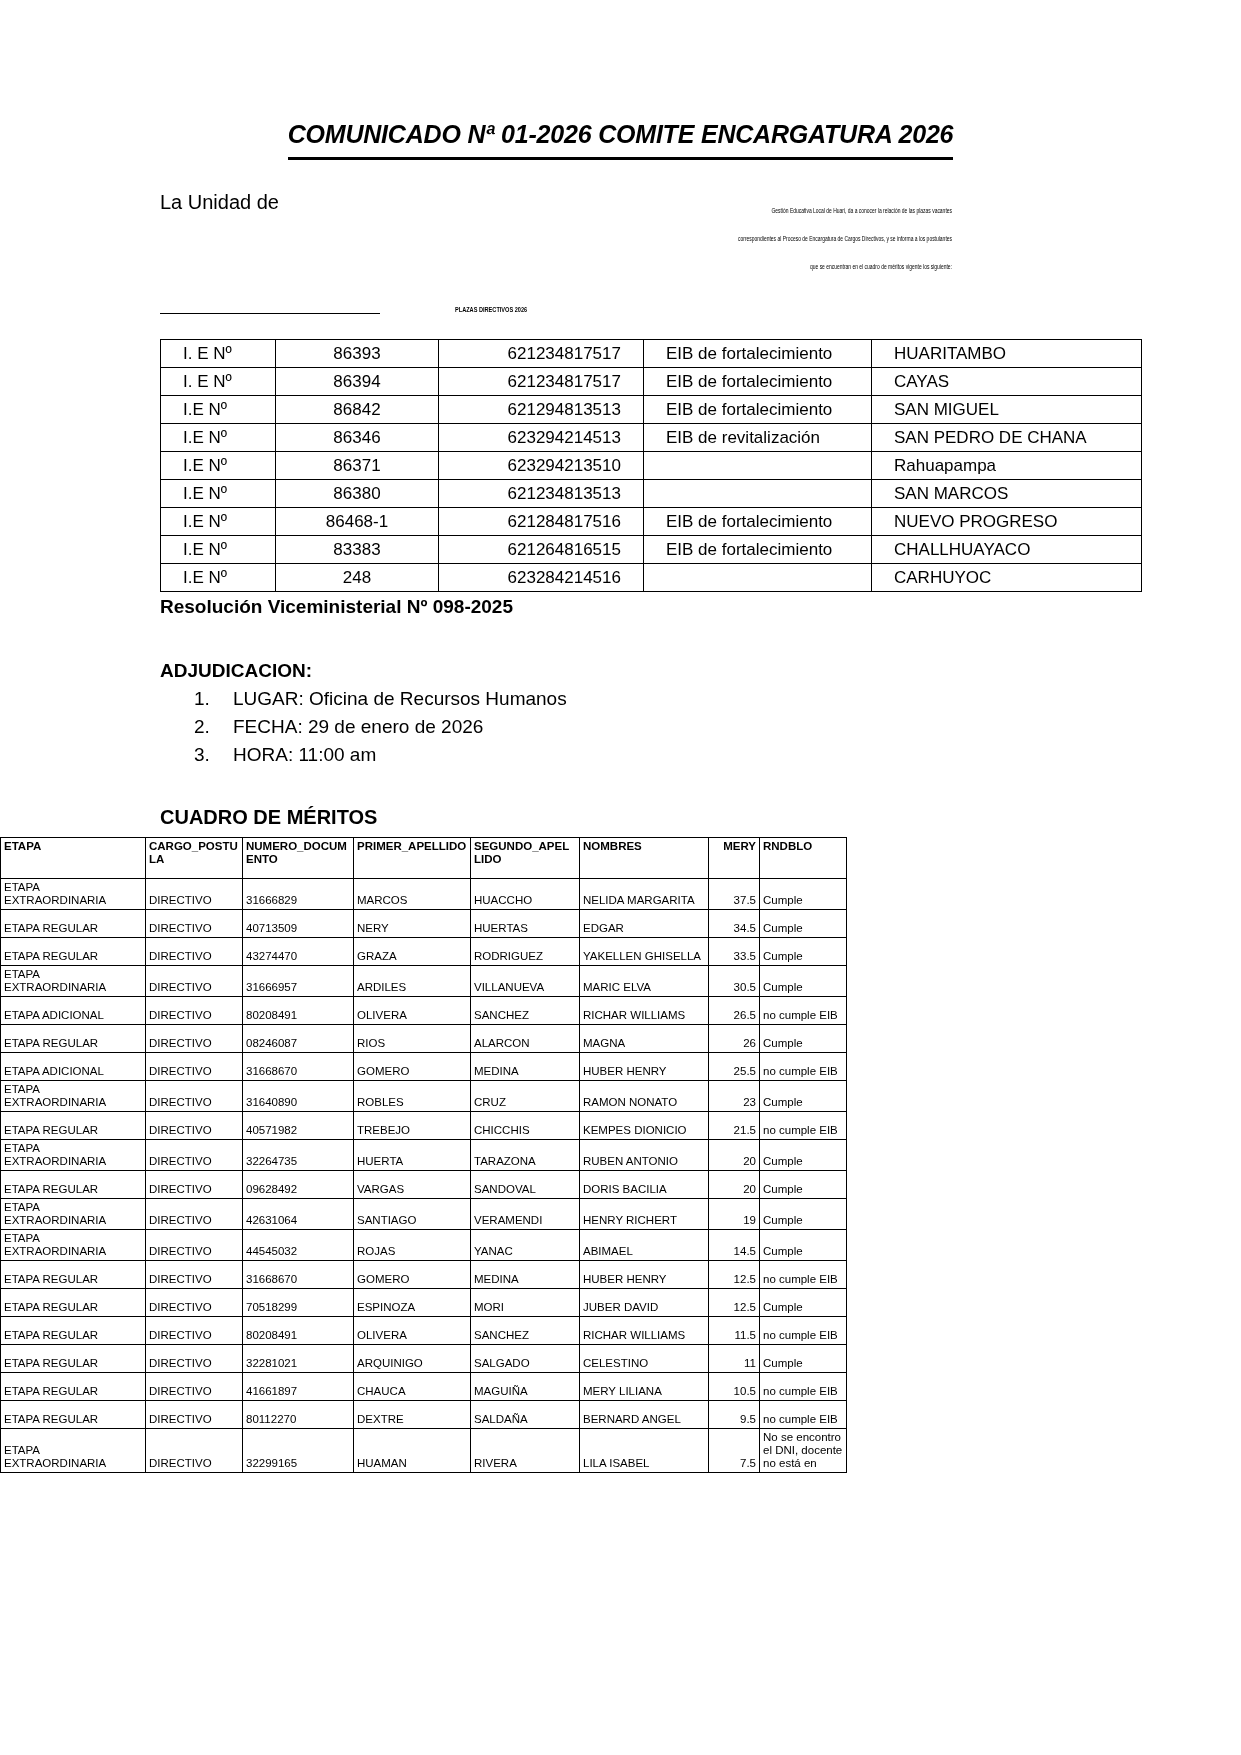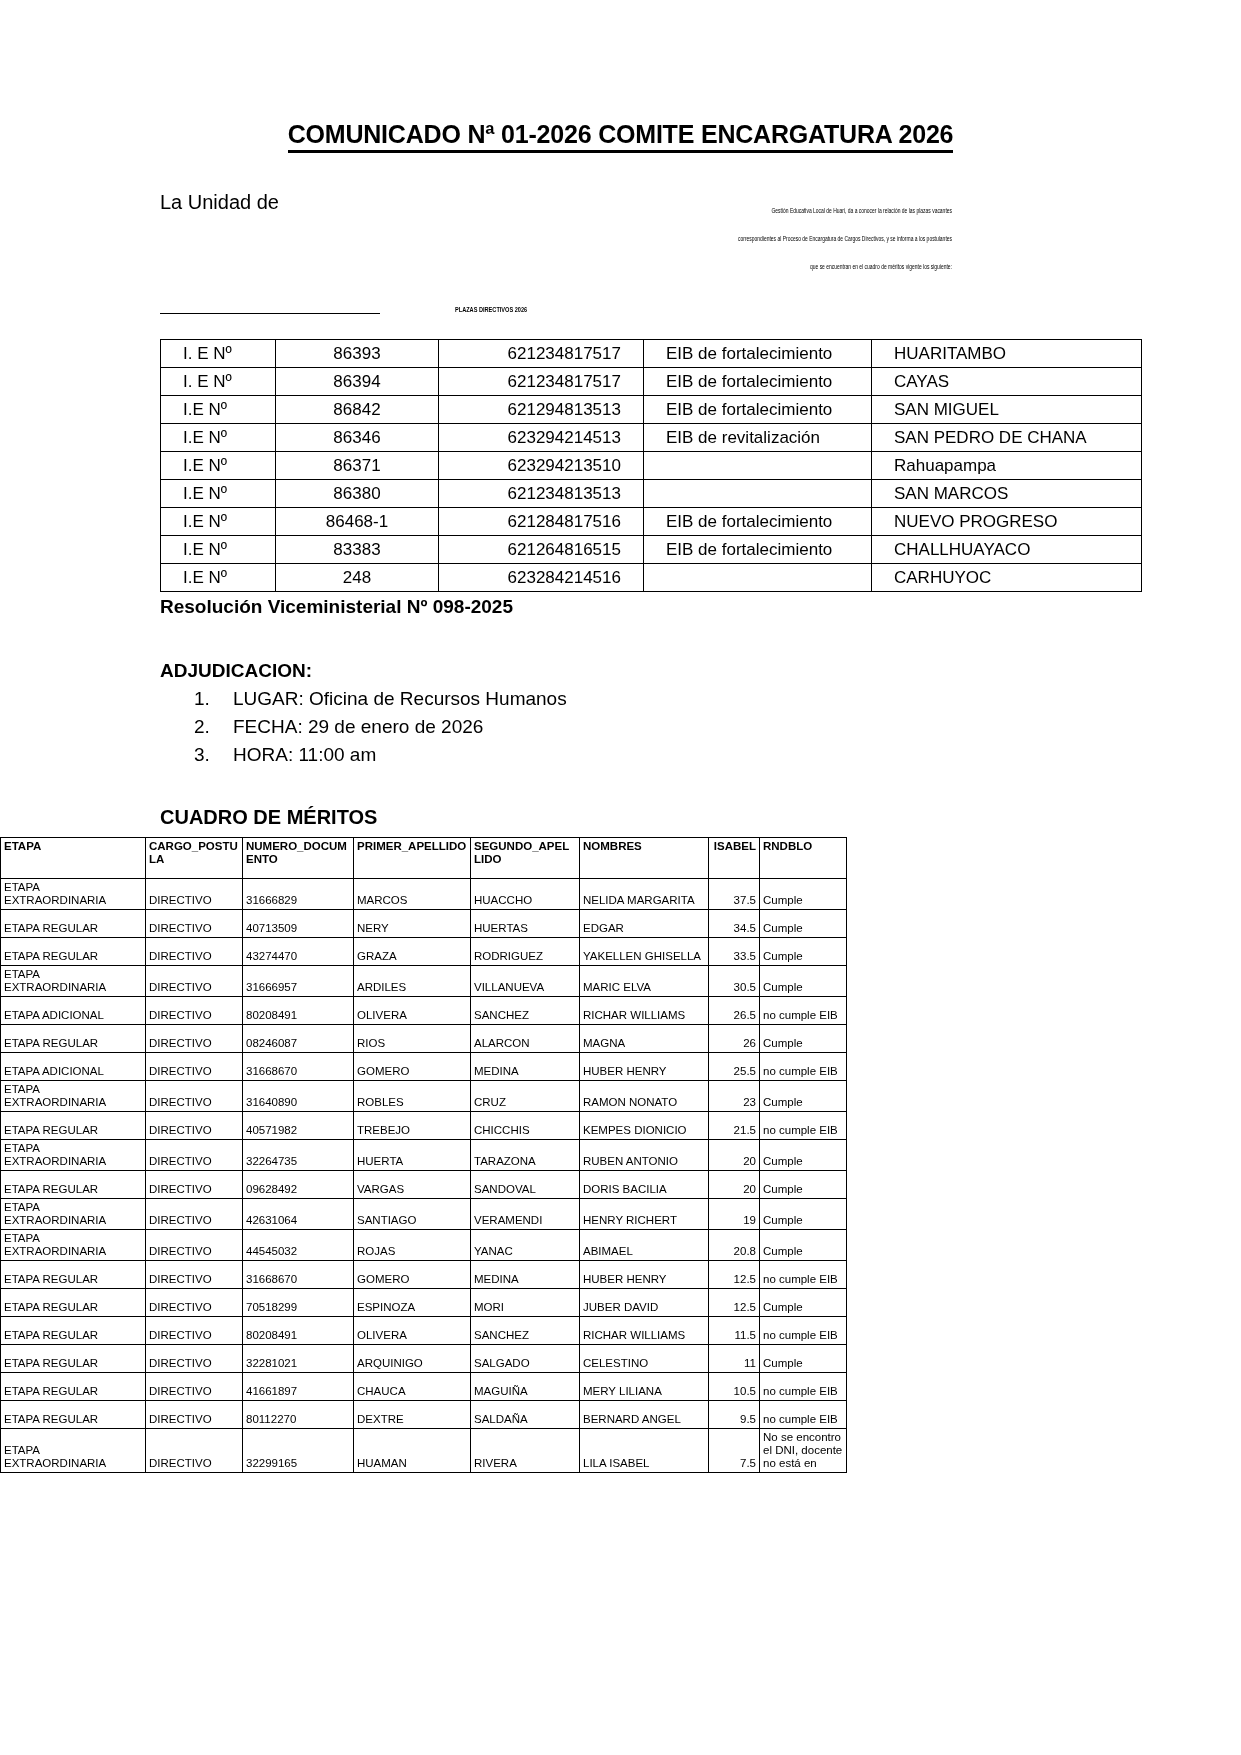--- a/index.html
+++ b/index.html
@@ -27,21 +27,22 @@
   .doc-title {
     text-align: center;
     font-size: 25px;
     font-weight: bold;
     letter-spacing: -0.2px;
     margin: 0;
     padding-top: 120px;
   }
   .doc-title span {
     border-bottom: 3px solid #000;
-    padding-bottom: 2px;
+    padding-bottom: 9px;
+    font-style: italic;
   }
 
   
   .intro-wrap {
     position: relative;
     margin-top: 42px;
     height: 110px;
   }
   .intro-lead {
     position: absolute;
@@ -283,21 +284,21 @@
 
   <table class="merit-table">
     <thead>
       <tr>
         <th class="mc-0">ETAPA</th>
         <th class="mc-1">CARGO_POSTULA</th>
         <th class="mc-2">NUMERO_DOCUMENTO</th>
         <th class="mc-3">PRIMER_APELLIDO</th>
         <th class="mc-4">SEGUNDO_APELLIDO</th>
         <th class="mc-5">NOMBRES</th>
-        <th class="mc-6">ISABEL</th>
+        <th class="mc-6">MERY</th>
         <th class="mc-7">RNDBLO</th>
       </tr>
     </thead>
     <tbody>
       <tr>
         <td class="mc-0">ETAPA EXTRAORDINARIA</td>
         <td class="mc-1">DIRECTIVO</td>
         <td class="mc-2">31666829</td>
         <td class="mc-3">MARCOS</td>
         <td class="mc-4">HUACCHO</td>
@@ -415,21 +416,21 @@
         <td class="mc-6">19</td>
         <td class="mc-7">Cumple</td>
       </tr>
       <tr>
         <td class="mc-0">ETAPA EXTRAORDINARIA</td>
         <td class="mc-1">DIRECTIVO</td>
         <td class="mc-2">44545032</td>
         <td class="mc-3">ROJAS</td>
         <td class="mc-4">YANAC</td>
         <td class="mc-5">ABIMAEL</td>
-        <td class="mc-6">20.8</td>
+        <td class="mc-6">14.5</td>
         <td class="mc-7">Cumple</td>
       </tr>
       <tr>
         <td class="mc-0">ETAPA REGULAR</td>
         <td class="mc-1">DIRECTIVO</td>
         <td class="mc-2">31668670</td>
         <td class="mc-3">GOMERO</td>
         <td class="mc-4">MEDINA</td>
         <td class="mc-5">HUBER HENRY</td>
         <td class="mc-6">12.5</td>

